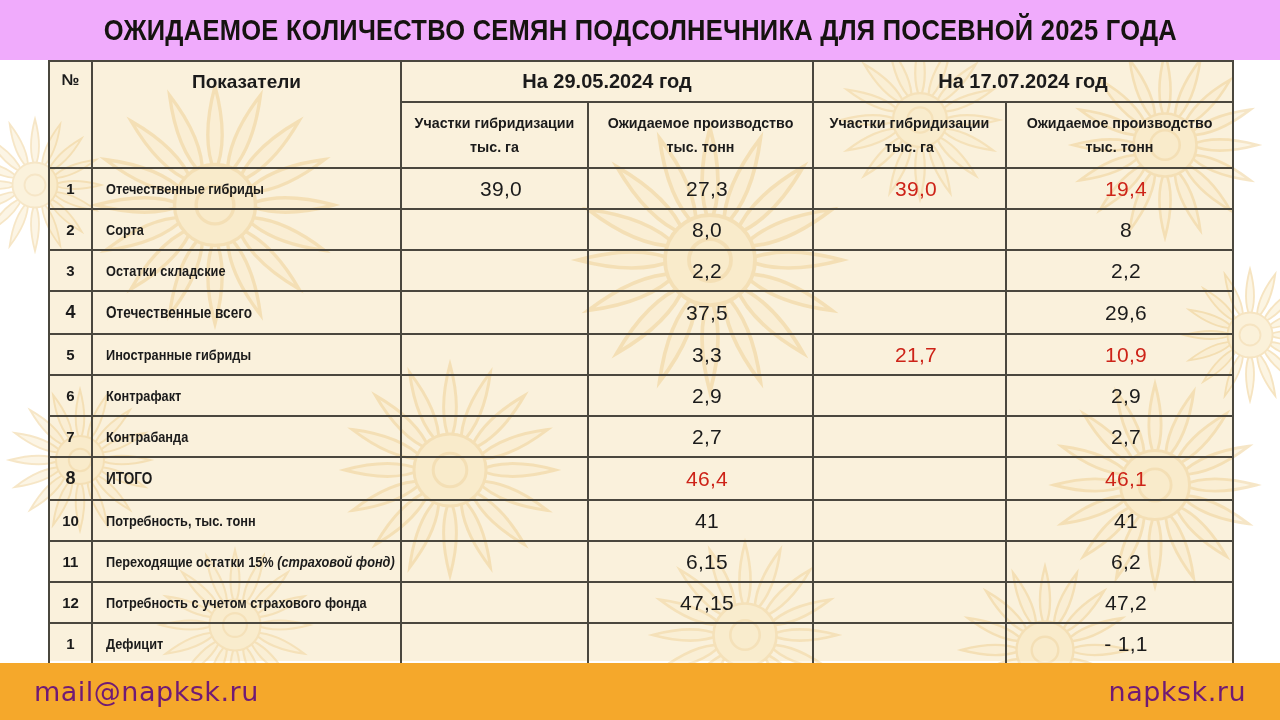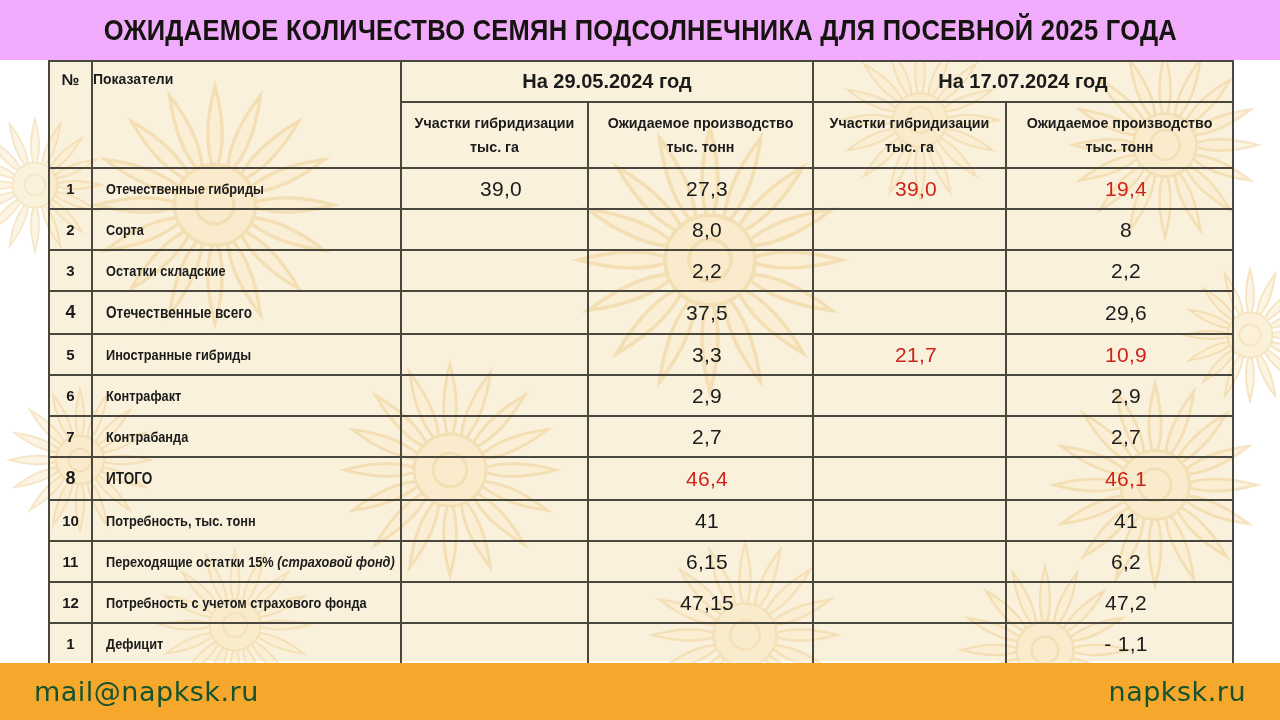--- a/index.html
+++ b/index.html
@@ -14,35 +14,35 @@
   }
   .page-title{
     font-size:30px;font-weight:700;color:#161310;white-space:nowrap;
     transform:scaleX(.85);transform-origin:50% 50%;letter-spacing:.3px;
   }
   .band-bottom{
     position:absolute;left:0;bottom:0;width:100%;height:57px;background:#F5A82B;
     z-index:3;display:flex;align-items:center;justify-content:space-between;
     padding:0 34px;box-sizing:border-box;
   }
-  .footer-text{font-size:27px;color:#14532d;letter-spacing:.5px;font-family:"DejaVu Sans",sans-serif;}
+  .footer-text{font-size:27px;color:#701a75;letter-spacing:.5px;font-family:"DejaVu Sans",sans-serif;}
   
   .cream{position:absolute;left:48px;top:60px;width:1184px;height:601px;background:#FAF1DC;z-index:0;}
   
   .wm-layer{position:absolute;inset:0;z-index:1;pointer-events:none;}
   .wm{position:absolute;}
   
   .tbl-layer{position:absolute;left:48px;top:60px;z-index:2;}
   table{border-collapse:collapse;table-layout:fixed;width:1184px;}
   th,td{border:2px solid #4A473E;padding:0;color:#1B1B1B;background:transparent;vertical-align:middle;}
   thead tr.h1{height:41px;}
   thead tr.h2{height:66px;}
   tbody tr{height:41px;}
   .h-num{font-size:16px;font-weight:700;vertical-align:top;padding-top:9px;text-align:center;}
-  .h-ind{font-size:14px;font-weight:700;vertical-align:top;padding-top:9px;text-align:left;}
+  .h-ind{font-size:19px;font-weight:700;vertical-align:top;padding-top:9px;text-align:center;}
   .h-date{font-size:20px;font-weight:700;text-align:center;}
   .h-sub{font-size:15.5px;font-weight:700;text-align:center;line-height:1.55;}
   .h-sub div{transform:scaleX(.92);transform-origin:50% 50%;white-space:nowrap;}
   .c-num{text-align:center;font-size:15px;font-weight:700;}
   .c-label{text-align:left;padding-left:13px;font-size:15px;font-weight:700;white-space:nowrap;}
   .c-label .cond{display:inline-block;transform:scaleX(.85);transform-origin:0 50%;white-space:nowrap;}
   .c-val{text-align:center;font-size:21px;font-weight:400;letter-spacing:.3px;padding-left:13px;}
   tr.r-total{height:43px;}
   tr.r-total .c-label{font-size:16px;}
   tr.r-total .c-num{font-size:18px;}

